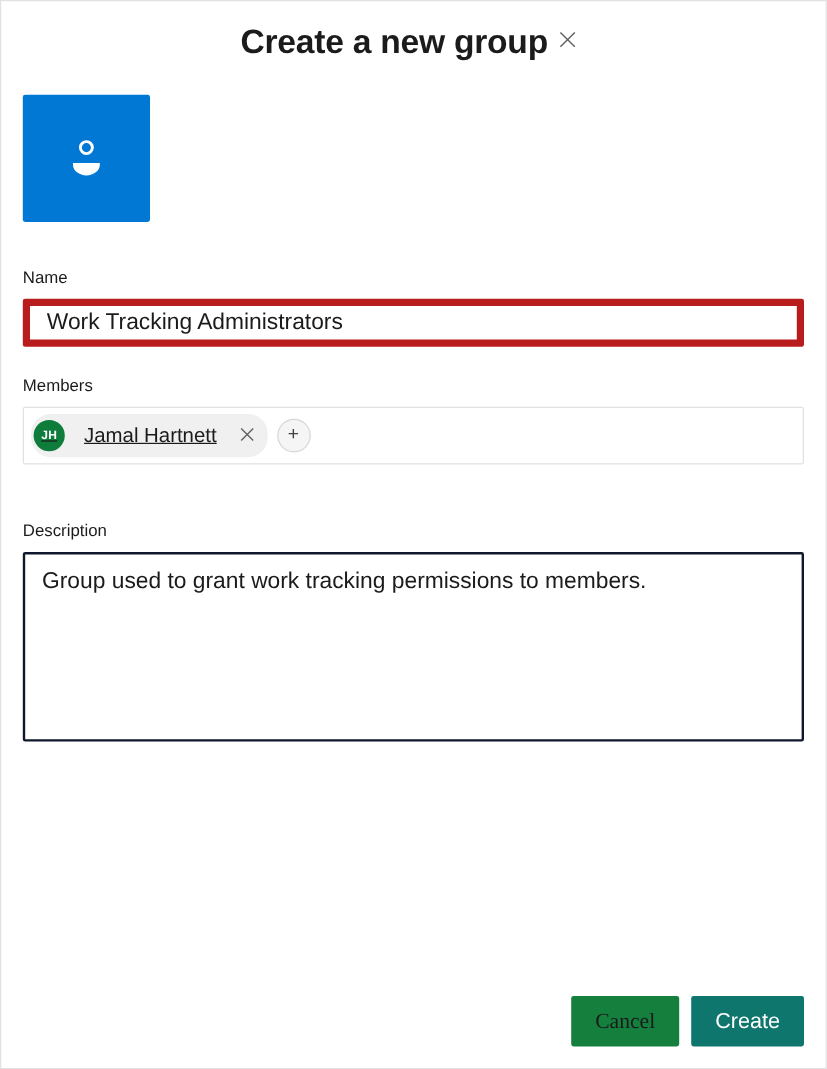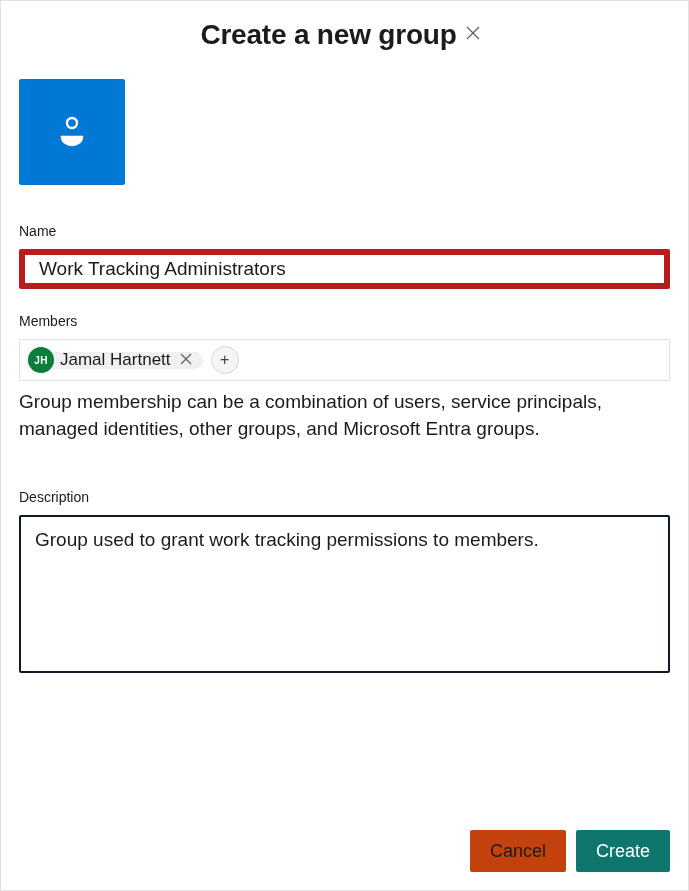--- a/index.html
+++ b/index.html
@@ -94,22 +94,23 @@
       align-items: center;
       gap: 8px;
       flex-wrap: wrap;
     }
     .member-chip {
       display: inline-flex;
       align-items: center;
       background: #f0f0f0;
       border-radius: 16px;
       padding: 2px 8px 2px 2px;
-      height: 17px;
-      gap: 6px;
+      height: 36px;
+      gap: 16px;
+      text-decoration: underline;
     }
     .avatar {
       width: 26px;
       height: 26px;
       border-radius: 50%;
       background: #0e7c3a;
       color: #ffffff;
       font-size: 10px;
       font-weight: 600;
       display: flex;
@@ -180,22 +181,23 @@
       min-width: 86px;
       height: 42px;
       border: none;
       border-radius: 2px;
       font-size: 18px;
       font-family: inherit;
       cursor: pointer;
       padding: 0 20px;
     }
     .btn-secondary {
-      background: #c2410c;
-      color: #1b1b1b;
+      background: #15803d;
+      color: #1b1b1b;
+      font-family: Liberation Serif, serif;
     }
     .btn-primary {
       background: #0f766e;
       color: #ffffff;
       font-weight: 500;
     }
   </style>
 </head>
 <body>
 
@@ -239,21 +241,20 @@
               <line x1="1" y1="1" x2="11" y2="11"></line>
               <line x1="11" y1="1" x2="1" y2="11"></line>
             </svg>
           </span>
         </button>
       </span>
       <button class="add-member-btn">
         <span>+</span>
       </button>
     </div>
-    <p class="helper-text">Group membership can be a combination of users, service principals, managed identities, other groups, and Microsoft Entra groups.</p>
   </div>
 
   <div class="field-group description-field">
     <label class="field-label">Description</label>
     <textarea class="textarea" style="">Group used to grant work tracking permissions to members.</textarea>
   </div>
 
   <div class="footer">
     <button class="btn btn-secondary">Cancel</button>
     <button class="btn btn-primary">Create</button>

